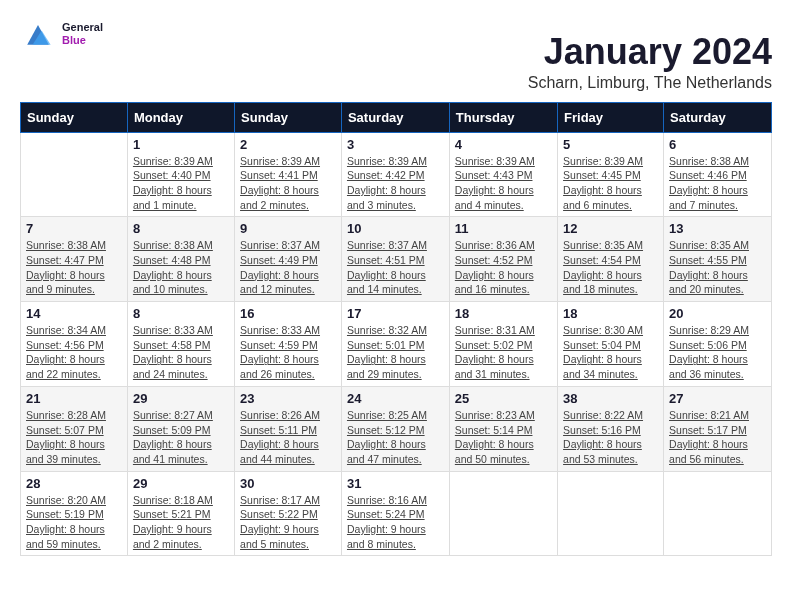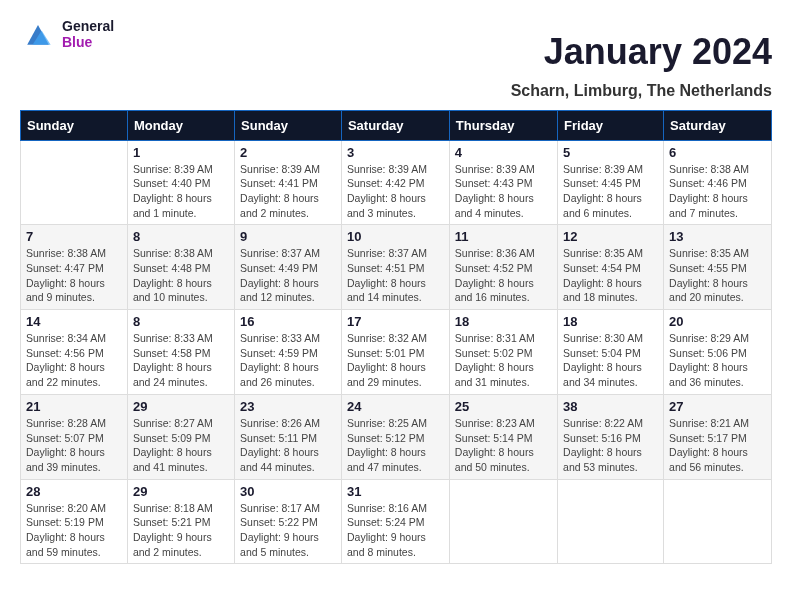--- a/index.html
+++ b/index.html
@@ -32,22 +32,21 @@
     .month-title {
       font-size: 36px;
       font-weight: bold;
       color: #1a1a2e;
       line-height: 1.1;
       margin-top: 16px;
     }
     .location-title {
       font-size: 16px;
       color: #333;
-      margin-top: 10px;
-      font-weight: bold;
+      margin-top: 2px;
     }
     table {
       width: 100%;
       border-collapse: collapse;
       font-size: 11px;
     }
     thead tr {
       background-color: #0f172a;
       color: #fff;
     }
@@ -72,20 +71,21 @@
     .day-num {
       font-size: 13px;
       font-weight: bold;
       color: #1a1a2e;
       margin-bottom: 2px;
     }
     .day-detail {
       font-size: 10.5px;
       line-height: 1.4;
       color: #444;
+      text-decoration: underline;
     }
     .empty-cell {
       background: #f9f9f9;
     }
     tbody tr:nth-child(odd) td {
       background-color: #fff;
     }
     tbody tr:nth-child(even) td {
       background-color: #f5f5f5;
     }
@@ -98,21 +98,21 @@
 
 <div class="header-area">
   <div class="logo">
     <svg class="logo-icon" viewBox="0 0 40 40">
       <rect x="0" y="0" width="40" height="40" fill="white"></rect>
 
       <polygon points="8,32 20,10 32,32" fill="#1565c0" opacity="0.85"></polygon>
       <polygon points="14,32 24,16 34,32" fill="#42a5f5" opacity="0.7"></polygon>
     </svg>
     <div>
-      <div style="font-size:14px; font-weight:bold; color:#1a1a2e; line-height:1.15;">
+      <div style="font-size:11px; font-weight:bold; color:#1a1a2e; line-height:1.15;">
         <span>General</span><br>
         <span style="color:#a21caf;">Blue</span>
       </div>
     </div>
   </div>
   <div class="title-area">
     <div class="month-title">January 2024</div>
     <div class="location-title">Scharn, Limburg, The Netherlands</div>
   </div>
 </div>

